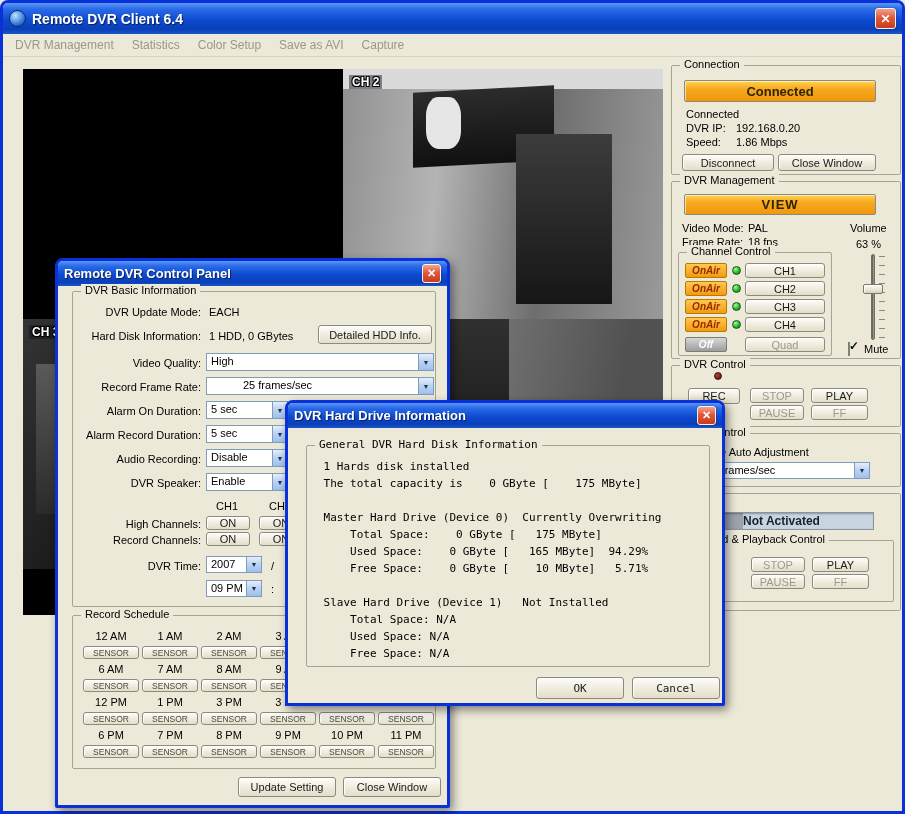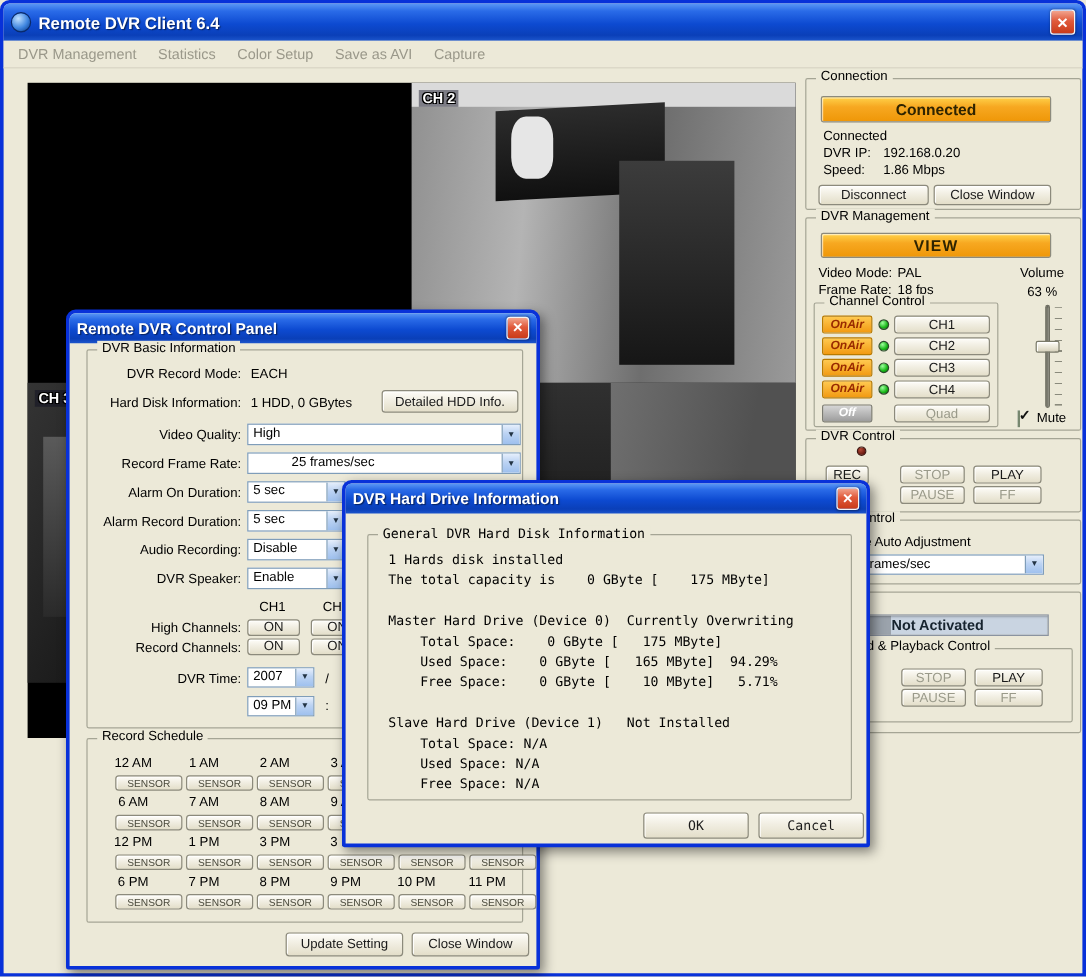--- a/index.html
+++ b/index.html
@@ -42,21 +42,21 @@
   .combo .carrow{width:15px;background:linear-gradient(180deg,#e6effc,#bcd3f3 45%,#9ec0ee);border-left:1px solid #7f9db9;
     display:flex;align-items:center;justify-content:center;font-size:7px;color:#234;}
   .checkbox{width:12px;height:12px;background:#fff;border:1px solid #77876f;position:relative;}
   .checkbox .check{position:absolute;top:-3px;left:0;font-size:12px;font-weight:bold;color:#111;line-height:12px;}
   .led{width:9px;height:9px;border-radius:50%;border:1px solid #2a4a2a;
     background:radial-gradient(circle at 35% 30%,#9cff9c,#17b617 60%,#0a7a0a);}
   .led-red{width:8px;height:8px;border-radius:50%;border:1px solid #3a1510;
     background:radial-gradient(circle at 35% 30%,#b44a38,#6b1b12 70%);}
   .lbl{font-size:11px;white-space:nowrap;}
   .rlabel{text-align:right;}
-  .sensor-btn{font-size:8.5px;color:#4a4a3c;letter-spacing:0;margin-left:13px;}
+  .sensor-btn{font-size:8.5px;color:#4a4a3c;letter-spacing:0;}
   .sched-lbl{width:56px;text-align:center;font-size:11px;white-space:nowrap;}
   .monotext{font-family:"DejaVu Sans Mono","Liberation Mono",monospace;font-size:11px;line-height:17px;white-space:pre;color:#000;}
   .monolabel{font-family:"DejaVu Sans Mono","Liberation Mono",monospace;font-size:11px;}
 
   
   .video-area{position:absolute;left:20px;top:66px;width:640px;height:546px;background:#000;}
   .vcell{position:absolute;width:320px;height:250px;overflow:hidden;}
   .ch-label{position:absolute;left:6px;top:6px;color:#fff;font-weight:bold;font-size:12px;
     text-shadow:1px 1px 0 #000,-1px 1px 0 #000,1px -1px 0 #000,-1px -1px 0 #000;background:rgba(10,10,30,.45);padding:0 3px;}
   .shape{position:absolute;}
@@ -160,21 +160,21 @@
 
       <span class="checkbox abs" style="left:176px;top:161px;">
         <span class="check">✓</span>
       </span>
       <span class="lbl abs" style="left:192px;top:161px;">Mute</span>
     </div>
 
     <div class="group" style="left:668px;top:362px;width:230px;height:62px;">
       <span class="glabel">DVR Control</span>
       <span class="led-red abs" style="left:42px;top:6px;"></span>
-      <div class="btn abs" style="left:16px;top:22px;width:36px;height:16px;">REC</div>
+      <div class="btn abs" style="left:16px;top:22px;width:52px;height:16px;">REC</div>
       <div class="btn abs dim" style="left:78px;top:22px;width:54px;height:15px;">STOP</div>
       <div class="btn abs" style="left:139px;top:22px;width:57px;height:15px;">PLAY</div>
       <div class="btn abs dim" style="left:78px;top:39px;width:54px;height:15px;">PAUSE</div>
       <div class="btn abs dim" style="left:139px;top:39px;width:57px;height:15px;">FF</div>
     </div>
 
     <div class="group" style="left:668px;top:430px;width:230px;height:54px;">
       <span class="glabel">Rate Control</span>
       <span class="checkbox abs" style="left:14px;top:11px;"></span>
       <span class="lbl abs" style="left:31px;top:12px;">Rate Auto Adjustment</span>
@@ -199,21 +199,21 @@
 
   <div class="dialog" style="left:55px;top:258px;width:395px;height:550px;z-index:10;">
     <div class="titlebar">
       <span>Remote DVR Control Panel</span>
       <span class="xp-close">✕</span>
     </div>
 
     <div class="group" style="left:14px;top:30px;width:364px;height:316px;">
       <span class="glabel">DVR Basic Information</span>
 
-      <span class="lbl rlabel abs" style="left:0;top:14px;width:128px;">DVR Record Mode:</span>
+      <span class="lbl rlabel abs" style="left:0;top:14px;width:128px;">DVR Update Mode:</span>
       <span class="lbl abs" style="left:136px;top:14px;">EACH</span>
 
       <span class="lbl rlabel abs" style="left:0;top:38px;width:128px;">Hard Disk Information:</span>
       <span class="lbl abs" style="left:136px;top:38px;">1 HDD, 0 GBytes</span>
       <div class="btn abs" style="left:245px;top:33px;width:114px;height:19px;">Detailed HDD Info.</div>
 
       <span class="lbl rlabel abs" style="left:0;top:65px;width:128px;">Video Quality:</span>
       <div class="combo abs" style="left:133px;top:61px;width:228px;height:18px;">
         <span class="ctext">High</span>
         <span class="carrow">▼</span>

